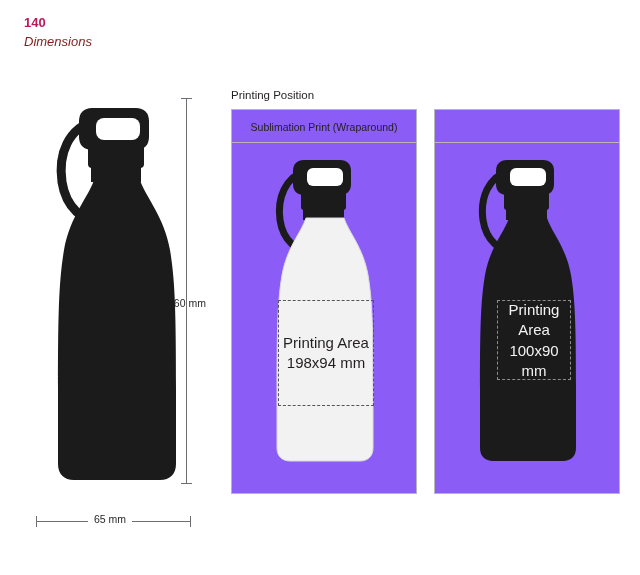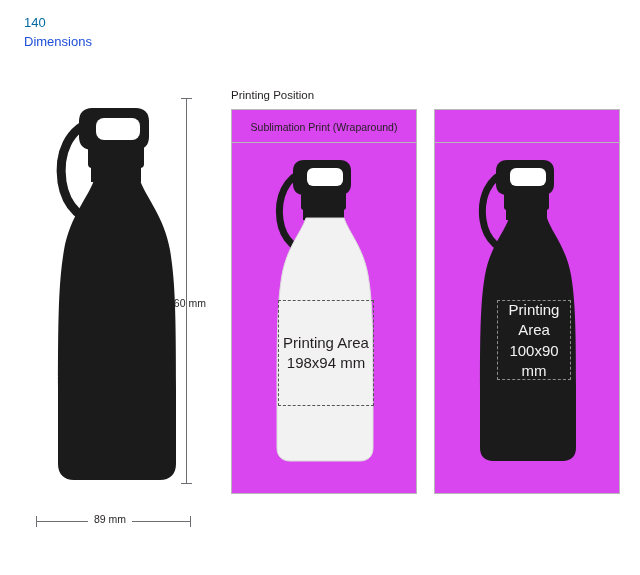--- a/index.html
+++ b/index.html
@@ -18,25 +18,27 @@
 
   
   .header {
     position: absolute;
     left: 24px;
     top: 14px;
     line-height: 1.45;
   }
   .header .code {
     font-size: 13px;
-    color: #0369a1;
+    color: #be185d;
+    font-weight: bold;
   }
   .header .title {
     font-size: 13px;
-    color: #1d4ed8;
+    color: #7f1d1d;
+    font-style: italic;
   }
 
   
   .left-panel {
     position: absolute;
     left: 18px;
     top: 90px;
     width: 200px;
     height: 400px;
   }
@@ -103,21 +105,21 @@
     position: absolute;
     left: 231px;
     top: 89px;
     font-size: 11.5px;
     color: #231f20;
   }
   .pp-box {
     position: absolute;
     top: 109px;
     border: 1px solid #b7b7b7;
-    background: #d946ef;
+    background: #8b5cf6;
     box-sizing: border-box;
   }
   .pp-box.one { left: 231px; width: 186px; height: 385px; }
   .pp-box.two { left: 434px; width: 186px; height: 385px; }
   .pp-box .box-title {
     position: absolute;
     top: 11px;
     left: 0;
     width: 100%;
     text-align: center;
@@ -185,21 +187,21 @@
              C 146 126, 128 108, 122 90 Z" fill="#1b1b1b"></path>
   </svg>
 
   
 </div>
 
 <div class="dim-vert"></div>
 <div class="dim-vert-label">260 mm</div>
 
 <div class="dim-horiz"></div>
-<div class="dim-horiz-label">89 mm</div>
+<div class="dim-horiz-label">65 mm</div>
 
 <div class="pp-title">Printing Position</div>
 
 <div class="pp-box one">
   <div class="box-title">Sublimation Print  (Wraparound)</div>
   <div class="box-rule"></div>
 
   <svg width="186" height="345" viewBox="0 0 186 345" style="position:absolute;left:0;top:36px;">
     <g fill="none" stroke="#1b1b1b" stroke-width="7">
       <path d="M75 24 C 53 31, 45 52, 48 74 C 51 95, 66 106, 79 106"></path>

